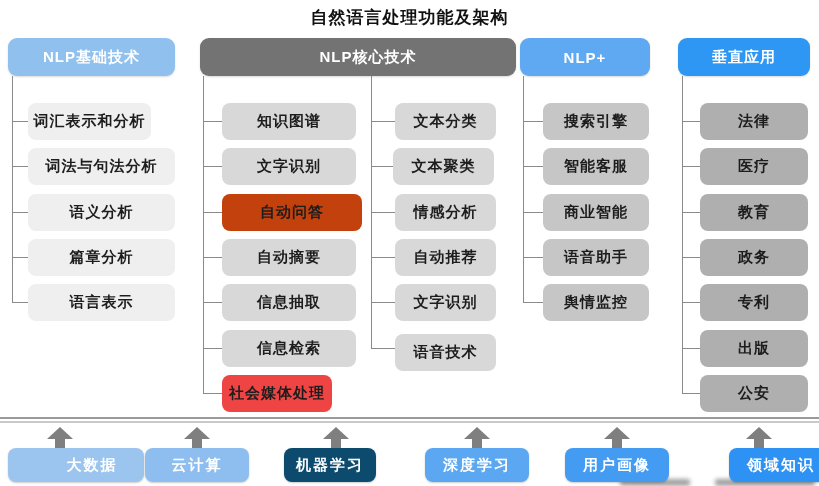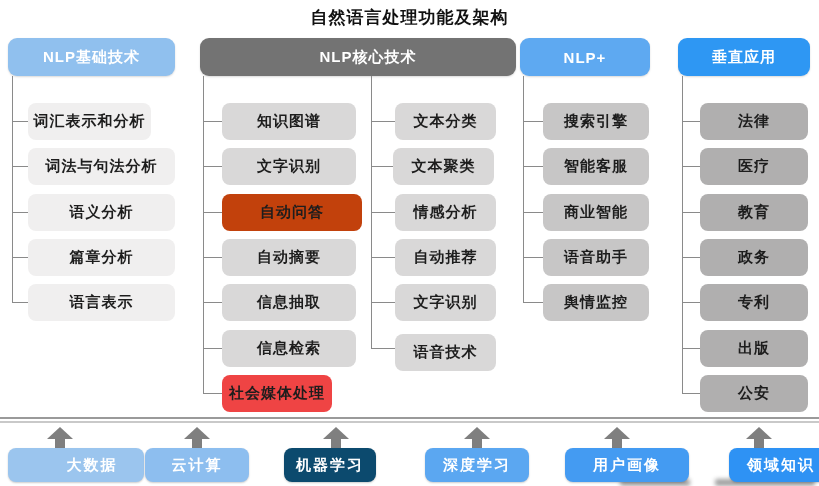--- a/index.html
+++ b/index.html
@@ -145,16 +145,16 @@
   <div class="arrow-head" style="left:746px;top:427px;"></div>
   <div class="arrow-stem" style="left:754px;top:438px;"></div>
 
   <div class="watermark" style="left:620px;top:479px;width:70px;height:7px;"></div>
   <div class="watermark" style="left:715px;top:479px;width:100px;height:7px;"></div>
 
   <div class="fbox" style="left: 8px; width: 104px; background: rgb(155, 197, 238); padding-left: 32px;">大数据</div>
   <div class="fbox" style="left: 145px; width: 104px; background: rgb(141, 190, 239);">云计算</div>
   <div class="fbox" style="left: 284px; width: 92px; background: #0c4a6e;">机器学习</div>
   <div class="fbox" style="left: 425px; width: 104px; background: rgb(91, 167, 241);">深度学习</div>
-  <div class="fbox" style="left: 565px; width: 124px; background: rgb(68, 155, 242);">用户画像</div>
+  <div class="fbox" style="left: 565px; width: 104px; background: rgb(68, 155, 242);">用户画像</div>
   <div class="fbox" style="left: 729px; width: 104px; background: rgb(46, 146, 244);">领域知识</div>
 
 </div>
 
 </body></html>

